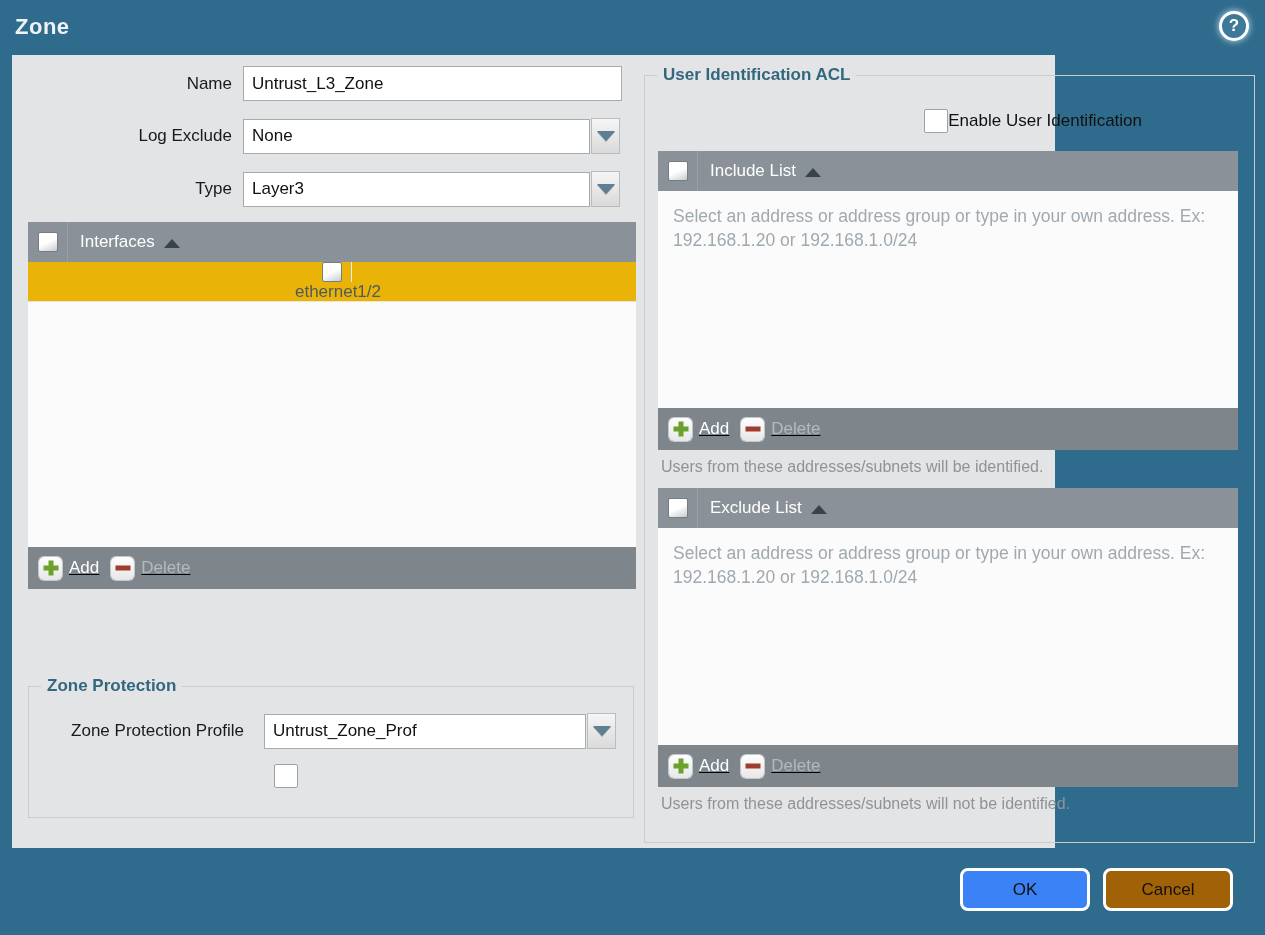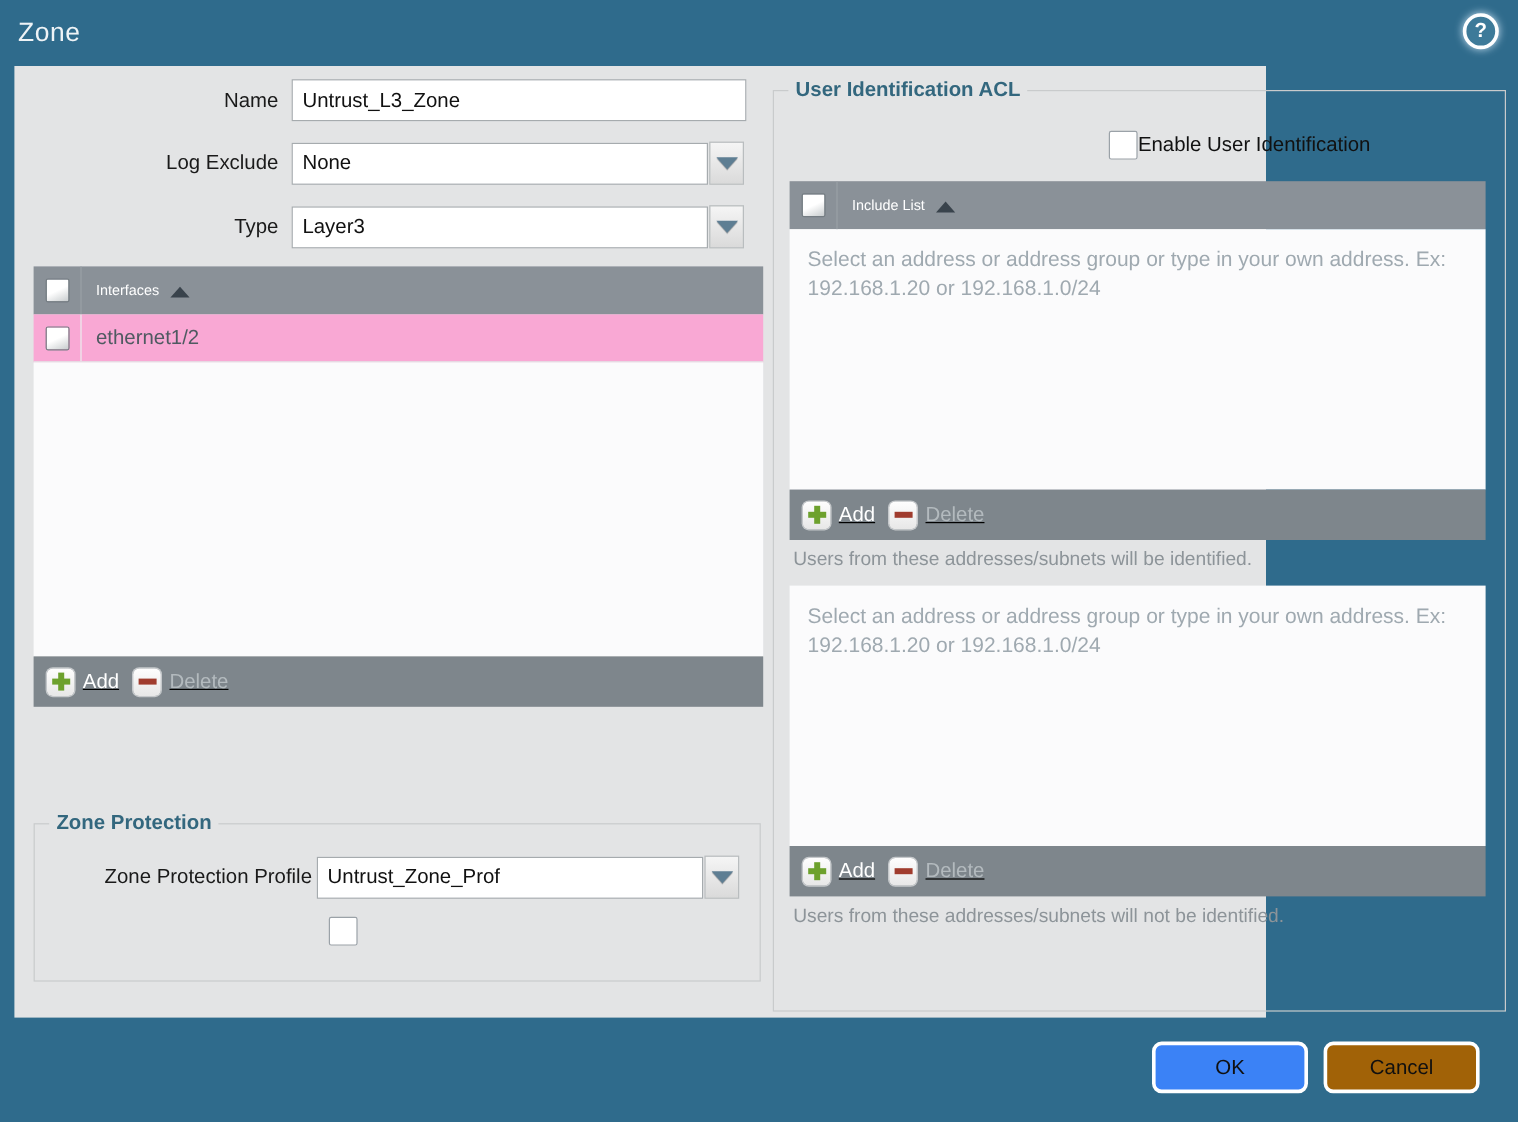--- a/index.html
+++ b/index.html
@@ -8,21 +8,21 @@
     position: relative;
     background: #2f6b8c;
     font-family: "Liberation Sans", sans-serif;
     overflow: hidden;
   }
 
   
   .titlebar { position: absolute; top: 0; left: 0; width: 100%; height: 55px; }
   .title-text {
     position: absolute; left: 15px; top: 14px;
-    color: #eef3f6; font-size: 22px; font-weight: 400; letter-spacing: .5px;
+    color: #eef3f6; font-size: 22px; font-weight: 700; letter-spacing: .5px;
   }
   .help-icon {
     position: absolute; top: 11px; right: 16px;
     width: 30px; height: 30px; border-radius: 50%;
     background: #3c7родной96;
     background: #3d7a99;
     border: 3px solid #fdfeff;
     box-shadow: 0 0 7px rgba(220,240,255,.9);
     color: #fff; font-weight: bold; font-size: 17px;
     text-align: center; line-height: 24px; cursor: pointer;
@@ -69,29 +69,29 @@
   .cbcol {
     width: 40px; height: 100%;
     display: flex; align-items: center; justify-content: center;
     border-right: 1px solid #9aa1a6;
   }
   .cb-grad {
     width: 20px; height: 20px; border: 1px solid #757d83; border-radius: 2px;
     background: linear-gradient(155deg, #ffffff 50%, #c8ccce);
     cursor: pointer;
   }
-  .hdr-label { color: #fff; font-size: 12px; margin-left: 12px; }
+  .hdr-label { color: #fff; font-size: 17px; margin-left: 12px; }
   .sort-up {
     width: 0; height: 0; margin-left: 9px; margin-top: 2px;
     border-left: 8px solid transparent; border-right: 8px solid transparent;
     border-bottom: 9px solid #39434c; cursor: pointer;
   }
   .grid-row {
     display: flex; align-items: center; height: 40px;
-    background: #f9a8d4; border-bottom: 1px solid #e3e5e6; cursor: pointer;
+    background: #eab308; border-bottom: 1px solid #e3e5e6; cursor: pointer; flex-direction: column;
   }
   .grid-row .cbcol { border-right: 1px solid #eceeef; }
   .row-text { font-size: 17px; color: #4f5a61; margin-left: 12px; }
   .grid-filler { background: #fbfbfc; }
 
   .action-bar {
     height: 42px; background: #7e868c;
     display: flex; align-items: center; gap: 12px; padding: 0 11px;
   }
   .action { display: flex; align-items: center; gap: 7px; cursor: pointer; text-decoration: underline; }
@@ -118,21 +118,21 @@
 
   
   .fieldset { position: absolute; border: 1px solid #c9cbcc; }
   .legend {
     position: absolute; top: -11px; left: 12px;
     background: #e3e4e5; padding: 0 6px;
     color: #33677e; font-size: 17px; font-weight: bold;
   }
   .zone-prot { left: 16px; top: 631px; width: 606px; height: 132px; }
   .zp-row { display: flex; align-items: center; margin-top: 26px; }
-  .zp-label { width: 235px; text-align: right; padding-right: 4px; font-size: 17px; color: #1a1a1a; }
+  .zp-label { width: 235px; text-align: right; padding-right: 20px; font-size: 17px; color: #1a1a1a; }
   .zp-combo-text { width: 322px; }
   .check-row { display: flex; align-items: center; gap: 11px; margin-top: 15px; padding-left: 245px; }
   .checkbox {
     width: 24px; height: 24px; background: #fff;
     border: 1px solid #9ba2a8; border-radius: 2px; cursor: pointer;
   }
   .check-label { font-size: 17px; color: #111; }
 
   
   .uid-acl { left: 632px; top: 20px; width: 611px; height: 768px; }
@@ -253,20 +253,27 @@
         </div>
         <div class="action">
           <div class="mini-icon icon-minus"></div>
           <div class="act-label-off">Delete</div>
         </div>
       </div>
       <div class="acl-caption">Users from these addresses/subnets will be identified.</div>
     </div>
 
     <div class="acl-table" style="margin-top:12px;">
+      <div class="grid-header">
+        <div class="cbcol">
+          <div class="cb-grad"></div>
+        </div>
+        <div class="hdr-label">Exclude List</div>
+        <div class="sort-up"></div>
+      </div>
       <div class="acl-body">
         <div class="acl-placeholder">Select an address or address group or type in your own address. Ex: 192.168.1.20 or 192.168.1.0/24</div>
       </div>
       <div class="action-bar">
         <div class="action">
           <div class="mini-icon icon-plus"></div>
           <div class="act-label-on">Add</div>
         </div>
         <div class="action">
           <div class="mini-icon icon-minus"></div>

